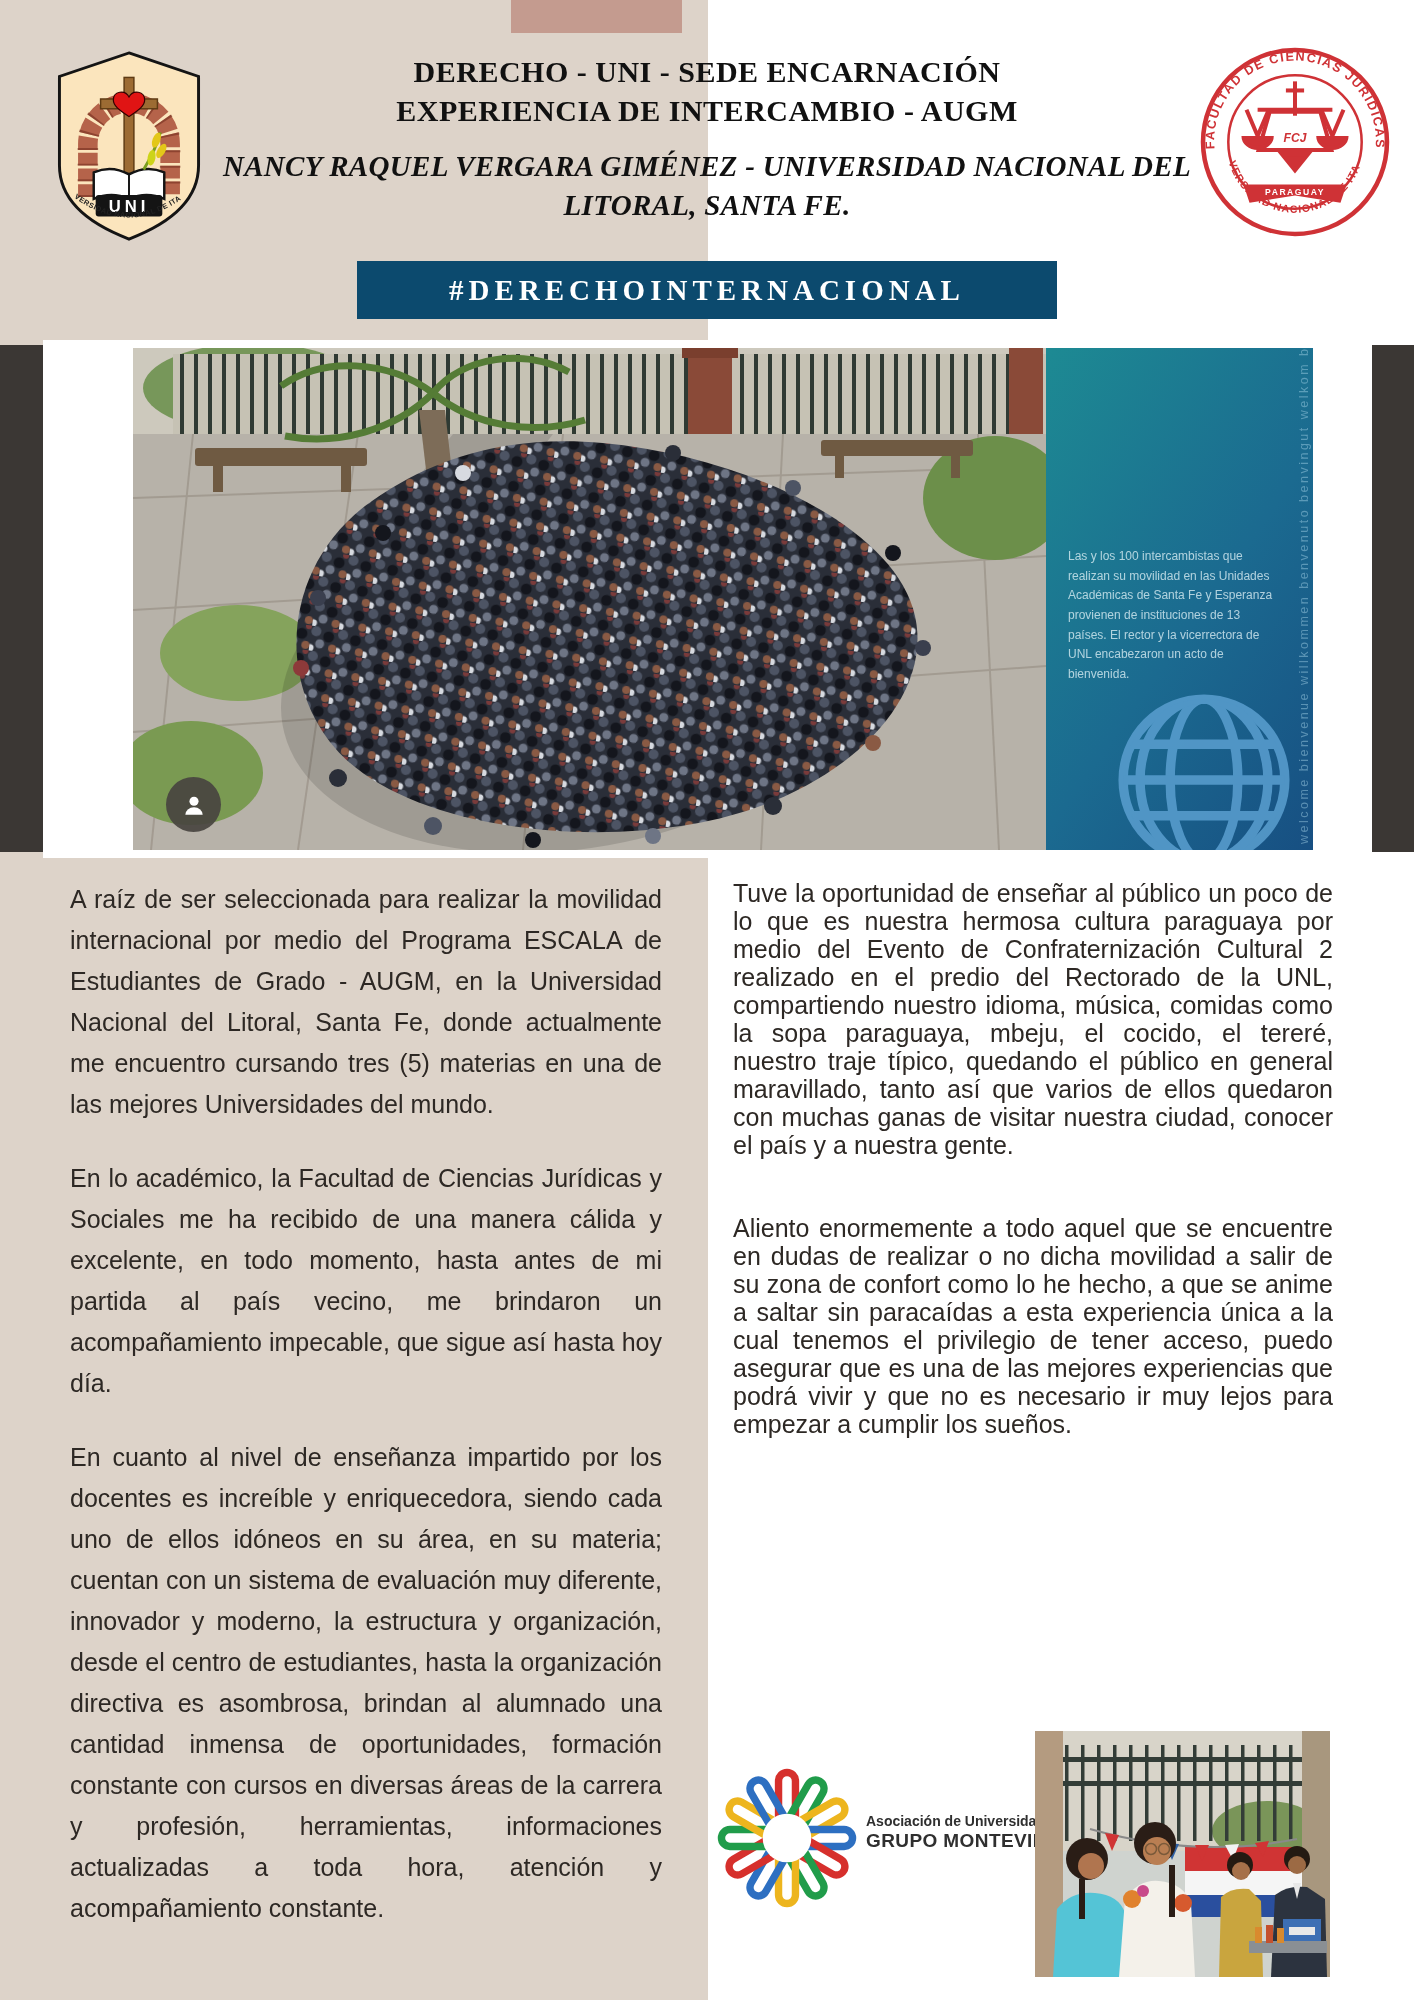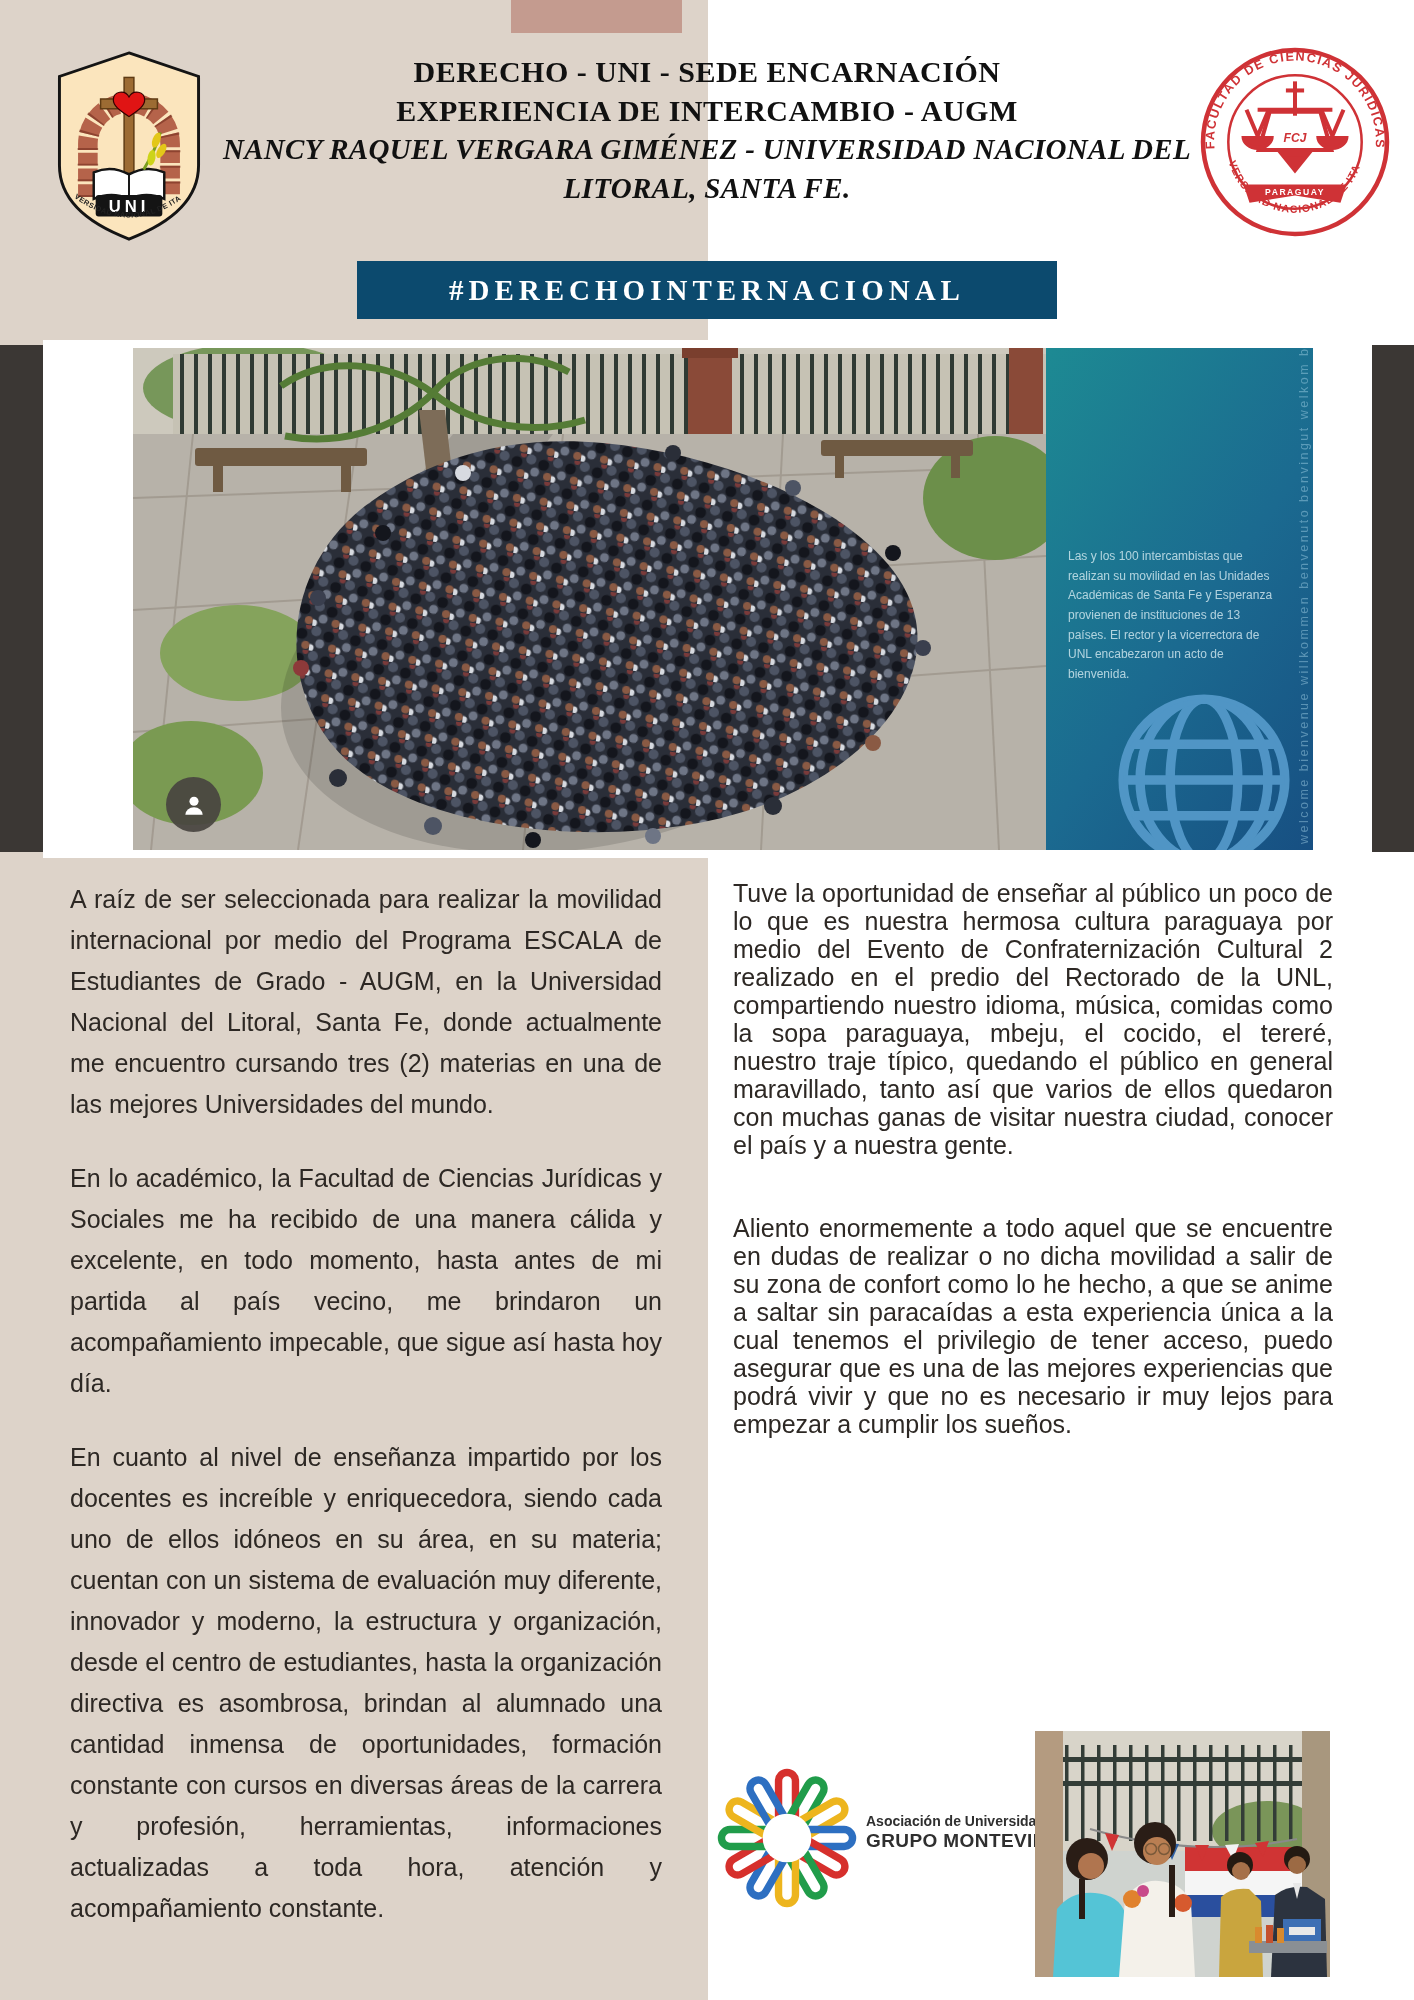--- a/index.html
+++ b/index.html
@@ -7,21 +7,21 @@
         font-family:"Liberation Sans",sans-serif;}
   
   .beige-col{position:absolute;left:0;top:0;width:708px;height:2000px;background:#ddd3c9;}
   .rose-rect{position:absolute;left:511px;top:0;width:171px;height:33px;background:#c49b8f;}
   
   .uni-logo{position:absolute;left:50px;top:50px;width:158px;height:192px;}
   .seal{position:absolute;left:1199px;top:42px;width:192px;height:200px;}
   .title-block{position:absolute;left:157px;top:52px;width:1100px;text-align:center;
                font-family:"Liberation Serif",serif;color:#111111;}
   .t1{font-weight:700;font-size:30px;line-height:39px;letter-spacing:.5px;}
-  .t2{font-weight:700;font-style:italic;font-size:29px;line-height:39px;letter-spacing:.3px;}
+  .t2{font-weight:700;font-style:italic;font-size:29px;line-height:39px;letter-spacing:.3px;margin-top:17px;}
   .hashtag{position:absolute;left:357px;top:261px;width:700px;height:58px;background:#0c4a6e;
            color:#ffffff;text-align:center;line-height:58px;font-family:"Liberation Serif",serif;
            font-weight:700;font-size:29px;letter-spacing:5px;}
   
   .hero-white{position:absolute;left:43px;top:340px;width:1329px;height:518px;background:#ffffff;}
   .side-bar{position:absolute;top:345px;height:507px;background:#3b3734;}
   .side-bar.left{left:0;width:43px;}
   .side-bar.right{left:1372px;width:42px;}
   .hero-photo{position:absolute;left:133px;top:348px;width:913px;height:502px;}
   .avatar{position:absolute;left:166px;top:777px;width:55px;height:55px;border-radius:50%;
@@ -222,21 +222,21 @@
           <line x1="6" y1="62" x2="194" y2="62"></line>
           <line x1="6" y1="100" x2="194" y2="100"></line>
           <line x1="6" y1="138" x2="194" y2="138"></line>
         </g>
       </g>
     </svg>
     <div class="nc-vert">welcome  bienvenue  willkommen  benvenuto  benvingut  welkom  bem-vindo</div>
   </div>
 
   <div class="col col-left">
-    <p>A raíz de ser seleccionada para realizar la movilidad internacional por medio del Programa ESCALA de Estudiantes de Grado - AUGM, en la Universidad Nacional del Litoral, Santa Fe, donde actualmente me encuentro cursando tres (2) materias en una de las mejores Universidades del mundo.</p>
+    <p>A raíz de ser seleccionada para realizar la movilidad internacional por medio del Programa ESCALA de Estudiantes de Grado - AUGM, en la Universidad Nacional del Litoral, Santa Fe, donde actualmente me encuentro cursando tres (5) materias en una de las mejores Universidades del mundo.</p>
     <p>En lo académico, la Facultad de Ciencias Jurídicas y Sociales me ha recibido de una manera cálida y excelente, en todo momento, hasta antes de mi partida al país vecino, me brindaron un acompañamiento impecable, que sigue así hasta hoy día.</p>
     <p>En cuanto al nivel de enseñanza impartido por los docentes es increíble y enriquecedora, siendo cada uno de ellos idóneos en su área, en su materia; cuentan con un sistema de evaluación muy diferente, innovador y moderno, la estructura y organización, desde el centro de estudiantes, hasta la organización directiva es asombrosa, brindan al alumnado una cantidad inmensa de oportunidades, formación constante con cursos en diversas áreas de la carrera y profesión, herramientas, informaciones actualizadas a toda hora, atención y acompañamiento constante.</p>
   </div>
   <div class="col col-right">
     <p>Tuve la oportunidad de enseñar al público un poco de lo que es nuestra hermosa cultura paraguaya por medio del Evento de Confraternización Cultural 2 realizado en el predio del Rectorado de la UNL, compartiendo nuestro idioma, música, comidas como la sopa paraguaya, mbeju, el cocido, el tereré, nuestro traje típico, quedando el público en general maravillado, tanto así que varios de ellos quedaron con muchas ganas de visitar nuestra ciudad, conocer el país y a nuestra gente.</p>
     <p>Aliento enormemente a todo aquel que se encuentre en dudas de realizar o no dicha movilidad a salir de su zona de confort como lo he hecho, a que se anime a saltar sin paracaídas a esta experiencia única a la cual tenemos el privilegio de tener acceso, puedo asegurar que es una de las mejores experiencias que podrá vivir y que no es necesario ir muy lejos para empezar a cumplir los sueños.</p>
   </div>
 
   <svg class="augm" viewBox="0 0 140 140">
     <g fill="none" stroke-width="7">

